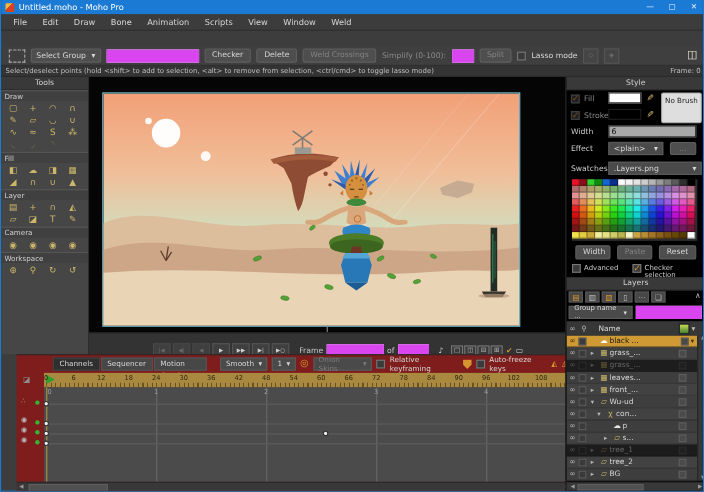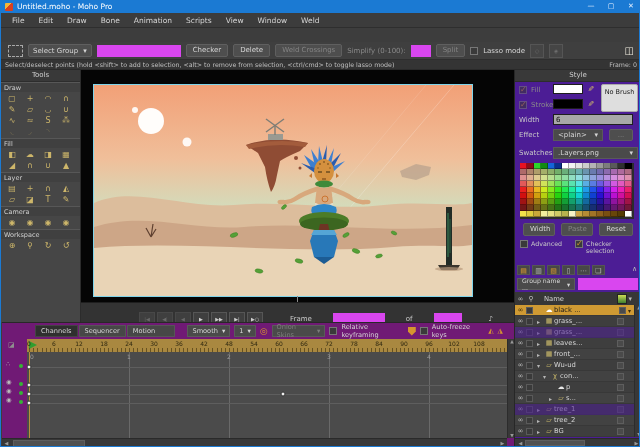--- a/index.html
+++ b/index.html
@@ -35,29 +35,29 @@
   .panel-cap{height:11px;background:#393939;text-align:center;font-size:7px;line-height:11px;color:#cfcfcf;border-bottom:1px solid #2d2d2d;}
   .tool-sec-label{padding:1px 3px 0;color:#cfcfcf;background:#404040;border-top:1px solid #575757;font-size:6.5px;}
   .tool-icons{display:flex;flex-wrap:wrap;padding:1px 2px;}
   .tool-icon{width:18px;height:11px;color:#cdb66a;font-size:8px;line-height:11px;text-align:center;}
   .tool-icon.dim{opacity:.35;}
   
   #canvas{left:80px;top:70px;width:433px;height:232px;background:#050505;}
   #scene{position:absolute;left:12px;top:14px;border:1px solid #7fd4ea;}
   #center-tick{position:absolute;left:216px;top:226px;width:1px;height:6px;background:#8a8a8a;}
   
-  #playbar{left:80px;top:302px;width:433px;height:20px;background:#333;border-top:1px solid #1e1e1e;display:flex;align-items:center;gap:21px;padding:16px 4px;box-sizing:border-box;font-size:7px;}
+  #playbar{left:80px;top:302px;width:433px;height:20px;background:#333;border-top:1px solid #1e1e1e;display:flex;align-items:center;gap:3px;padding:16px 4px;box-sizing:border-box;font-size:7px;}
   .trans-btn{width:14px;height:12px;background:#3f3f3f;border:1px solid #565656;color:#cfcfcf;font-size:5px;display:flex;align-items:center;justify-content:center;flex:none;}
   .trans-btn.dim{color:#6a6a6a;border-color:#484848;}
   .pb-input{width:52px;}
   .pb-input2{width:28px;}
   .view-icon{width:9px;height:9px;border:1px solid #777;color:#bbb;font-size:6px;line-height:8px;text-align:center;background:#3a3a3a;}
   .orange{color:#d6952f;}
   
-  #timeline{left:1px;top:322px;width:513px;height:125px;background:#701a75;border-top:1px solid #282828;box-sizing:border-box;}
+  #timeline{left:14px;top:322px;width:513px;height:125px;background:#7f1d1d;border-top:1px solid #282828;box-sizing:border-box;}
   #tl-toolbar{position:absolute;left:0;top:0;width:513px;height:16px;display:flex;align-items:center;gap:4px;font-size:6.6px;padding-left:6px;box-sizing:border-box;}
   .tl-tab{height:12px;padding:0 5px;background:#474747;border:1px solid #565656;line-height:11px;box-sizing:border-box;}
   .tl-tab.active{background:#2f2f2f;border-color:#444;}
   .mini-dd{background:#4a4a4a;border:1px solid #5a5a5a;height:12px;display:inline-flex;align-items:center;gap:4px;padding:0 4px;box-sizing:border-box;}
   .mini-dd.dim{color:#7d7d7d;}
   .shield{width:8px;height:9px;background:#d6952f;clip-path:polygon(0 0,100% 0,100% 55%,50% 100%,0 55%);flex:none;}
   #tl-ruler{position:absolute;left:25px;top:16px;width:480px;height:13px;background:#a98840;overflow:hidden;border-bottom:1px solid #6e5820;}
   #tl-ruler::after{content:"";position:absolute;left:2px;right:0;bottom:0;height:4px;background:repeating-linear-gradient(90deg,rgba(50,38,8,.55) 0,rgba(50,38,8,.55) 1px,transparent 1px,transparent 4.167px);}
   .ruler-num{position:absolute;top:1px;font-size:6px;color:#2f2810;transform:translateX(-50%);}
   .playhead-tri{position:absolute;left:2px;top:2px;width:0;height:0;border-left:8px solid #2f9e2f;border-top:4.5px solid transparent;border-bottom:4.5px solid transparent;}
@@ -69,21 +69,21 @@
   .v-line.zero{background:#b8913c;}
   .h-line{position:absolute;left:0;right:0;height:1px;background:#5e5e5e;}
   .sec-label{position:absolute;top:1px;font-size:6px;color:#9f9f9f;transform:translateX(-50%);}
   .kf{position:absolute;width:5px;height:5px;border-radius:50%;background:#f0f0f0;border:1px solid #333;transform:translate(-50%,-50%);box-sizing:border-box;}
   #tl-vscroll{position:absolute;left:505px;top:16px;width:8px;height:99px;background:#383838;border-left:1px solid #2c2c2c;font-size:4.5px;color:#9a9a9a;text-align:center;}
   #tl-hscroll{position:absolute;left:0;top:115px;width:505px;height:10px;background:#383838;border-top:1px solid #2a2a2a;font-size:5px;color:#9a9a9a;}
   .hthumb{position:absolute;left:11px;top:1px;width:72px;height:7px;background:#505050;border:1px solid #5e5e5e;box-sizing:border-box;}
   .harrow{position:absolute;top:0;width:9px;height:9px;line-height:9px;text-align:center;}
   .tl-opt{position:absolute;left:6px;top:18px;font-size:7px;color:#8f8f8f;}
   
-  #rightpanel{left:513px;top:70px;width:127px;height:377px;background:#4c1d95;border-left:1px solid #272727;box-sizing:border-box;font-size:7px;}
+  #rightpanel{left:513px;top:70px;width:127px;height:377px;background:#000000;border-left:1px solid #272727;box-sizing:border-box;font-size:7px;}
   .rp{position:absolute;}
   .rp-label{color:#c9c9c9;}
   .rp-label.dim{color:#8a8a8a;}
   .swatchbox{border:1px solid #1d1d1d;box-sizing:border-box;}
   .dropper{color:#cdb66a;font-size:8px;transform:rotate(90deg);display:inline-block;}
   .nobrush{background:#dedede;color:#222;border:1px solid #aaa;font-size:6.5px;text-align:center;line-height:1.5;padding-top:3px;box-sizing:border-box;border-radius:2px;}
   .gray-input{background:#a8a8a8;color:#111;border:1px solid #1f1f1f;font-size:7px;padding:0 2px;box-sizing:border-box;font-family:inherit;}
   .pal-cell{position:absolute;width:7px;height:6px;box-sizing:border-box;border-right:1px solid rgba(0,0,0,.35);border-bottom:1px solid rgba(0,0,0,.35);}
   .lyr-tb-icon{width:13px;height:10px;font-size:7px;line-height:10px;text-align:center;color:#bdbdbd;border:1px solid #555;background:#474747;margin-right:2px;box-sizing:border-box;}
   .lyr-tb-icon.accent{color:#d6952f;}
@@ -597,20 +597,21 @@
         <span class="pal-cell" style="left: 105px; top: 48px; background: rgb(255, 255, 255);"></span>
       </div>
     <button class="rp btn" style="left:8px;top:153px;width:32px;">Width</button>
     <button class="rp btn dim" style="left:46px;top:153px;width:32px;">Paste</button>
     <button class="rp btn" style="left:84px;top:153px;width:34px;">Reset</button>
     <span class="rp chk" style="left:5px;top:170px;"></span>
     <span class="rp rp-label" style="left:16px;top:170px;font-size:6.3px;">Advanced</span>
     <span class="rp chk on" style="left:60px;top:170px;"></span>
     <span class="rp rp-label" style="left:71px;top:170px;font-size:6.3px;">Checker selection</span>
 
+    <div class="rp panel-cap" style="left:0;top:182px;width:100%;">Layers</div>
     <div class="rp" id="layers-toolbar" style="left:2px;top:195px;display:flex;">
         <span class="lyr-tb-icon accent">▤</span>
         <span class="lyr-tb-icon">▥</span>
         <span class="lyr-tb-icon accent">▧</span>
         <span class="lyr-tb-icon">▯</span>
         <span class="lyr-tb-icon">⋯</span>
         <span class="lyr-tb-icon">❏</span>
       </div>
     <span class="rp" style="right:4px;top:195px;font-size:7px;color:#bbb;">∧</span>
     <span class="rp mini-dd" style="left:2px;top:208px;width:58px;font-size:6.2px;">

